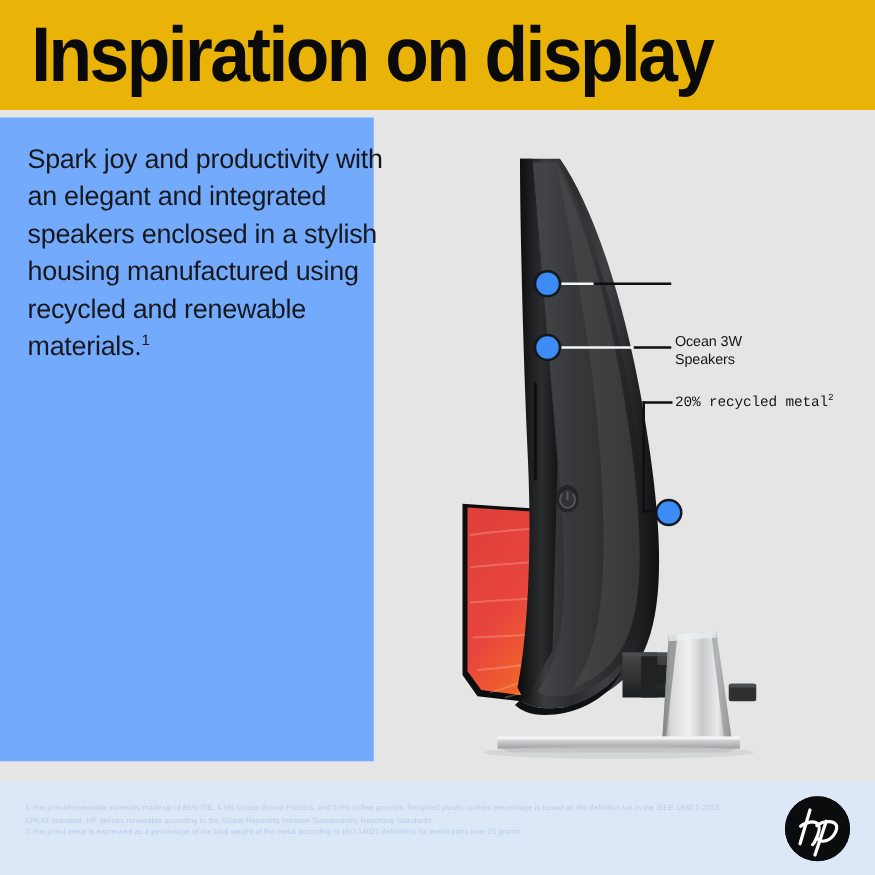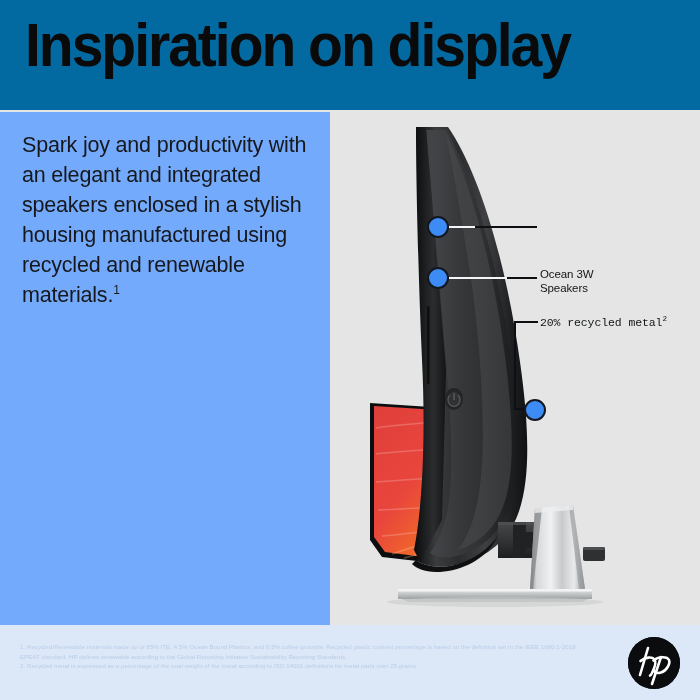--- a/index.html
+++ b/index.html
@@ -11,41 +11,41 @@
   }
   #page {
     position:relative;
     width:700px; height:700px;
     background:#e4e5e4;
   }
 
   
   .header {
     position:absolute; left:0; top:0;
-    width:700px; height:110px;
-    background:#0369a1;
+    width:700px; height:88px;
+    background:#eab308;
   }
   .headline {
     position:absolute;
     left:25px; top:14px;
     font-size:62px;
     line-height:1;
     font-weight:700;
     letter-spacing:-2.2px;
     color:#0a0a0a;
     font-family:"Liberation Sans Narrow","Liberation Sans",sans-serif;
     transform:scaleX(0.92);
     transform-origin:left center;
     white-space:nowrap;
   }
 
   
   .left-panel {
-    position:absolute; left:0; top:112px;
-    width:330px; height:515px;
+    position:absolute; left:0; top:94px;
+    width:299px; height:515px;
     background:#74aafc;
   }
   .body-copy {
     position:absolute;
     left:22px; top:18px;
     width:290px;
     font-size:21.5px;
     line-height:30px;
     font-weight:400;
     color:#16181c;

